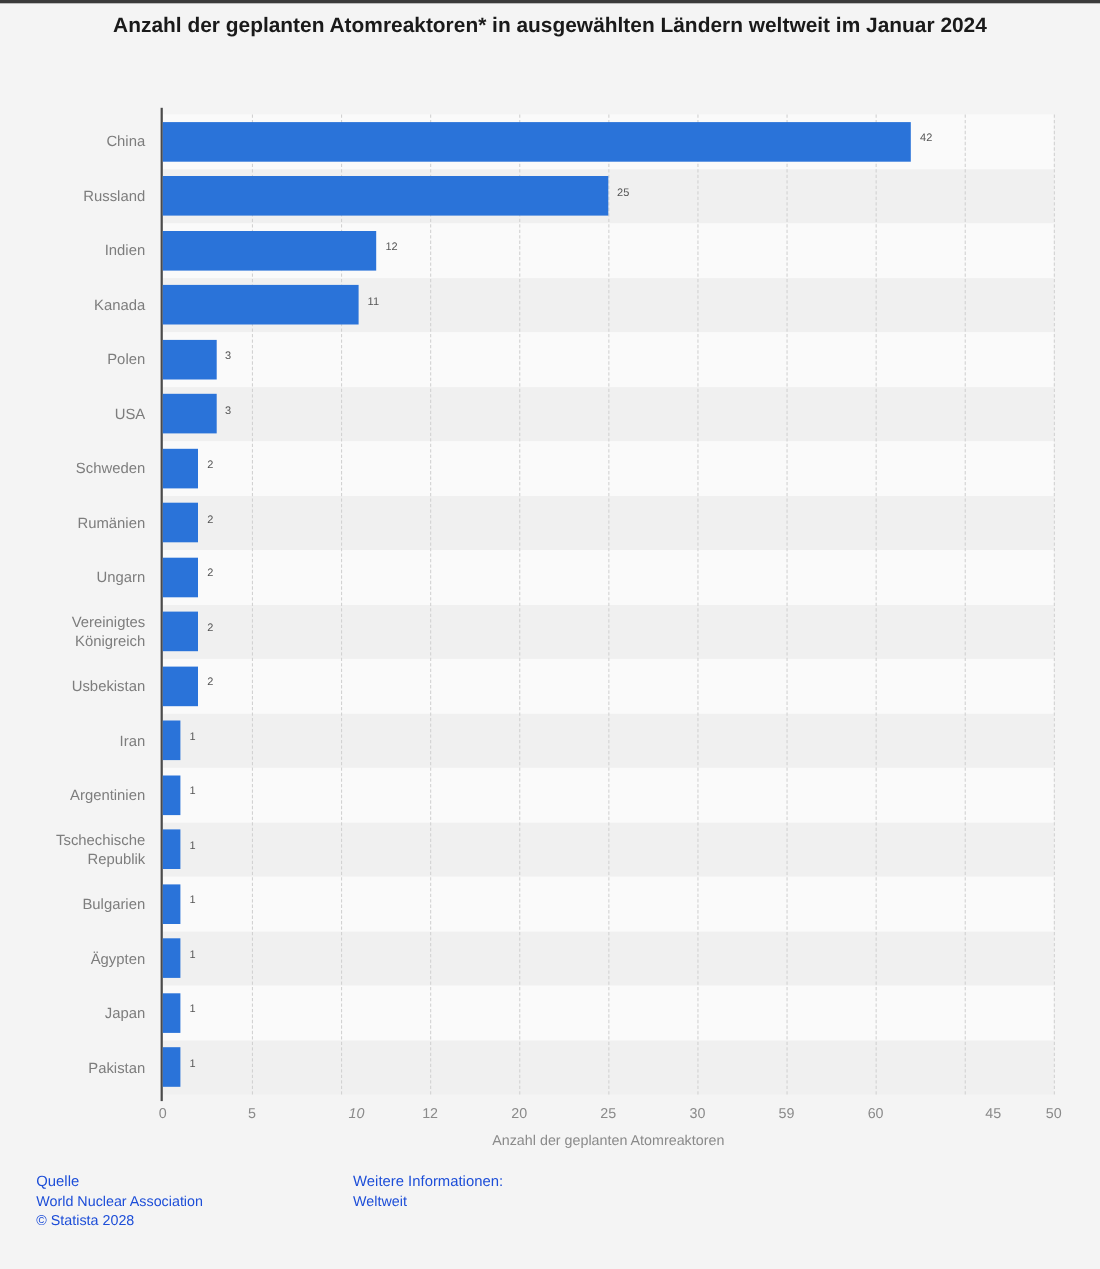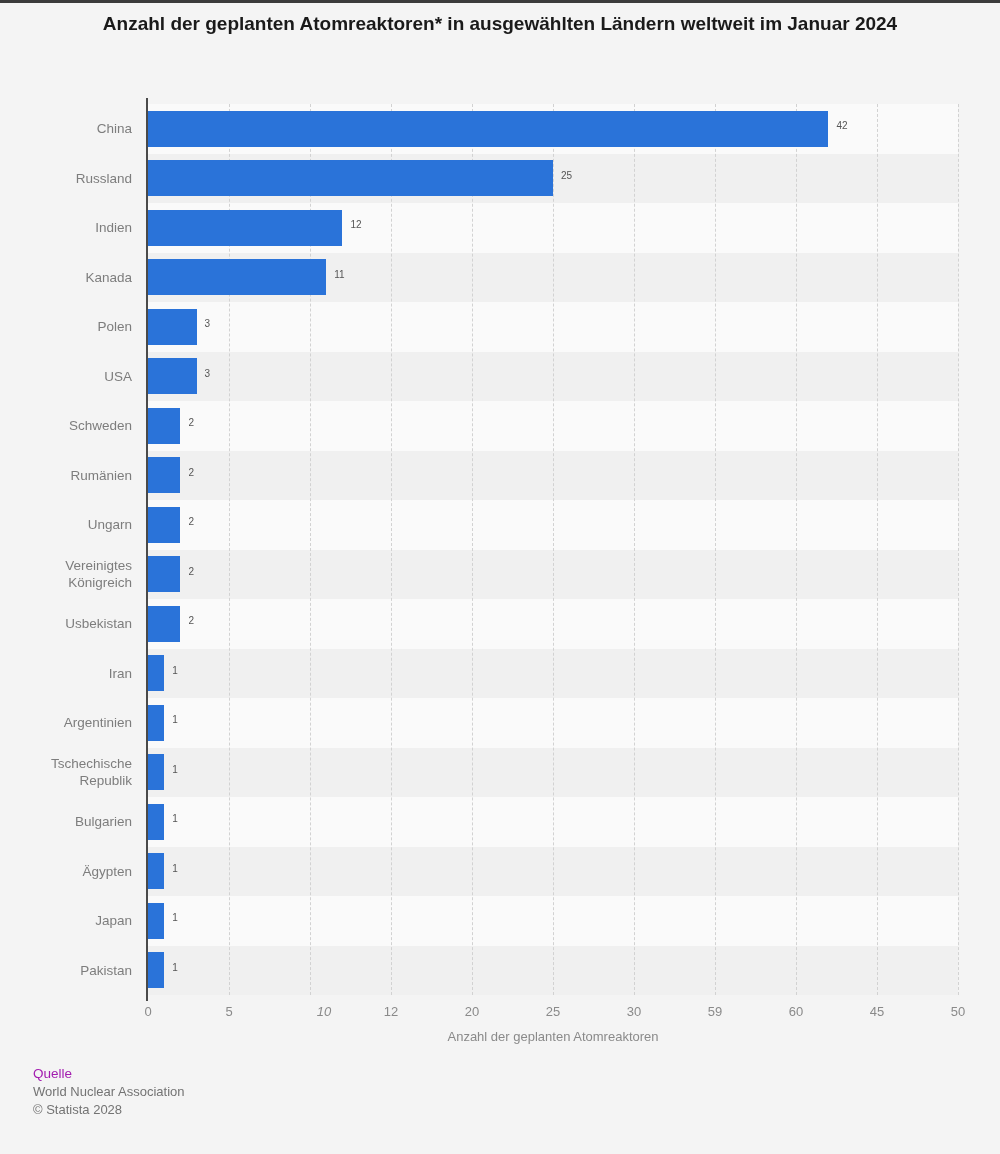--- a/index.html
+++ b/index.html
@@ -123,27 +123,27 @@
     left: 0;
     top: 1064px;
     width: 1000px;
     height: 90px;
   }
   .foot-col { position: absolute; top: 0; }
   #foot-source { left: 33px; }
   #foot-more   { left: 321px; }
   .foot-head {
     font-size: 13.5px;
-    color: #a21caf;
+    color: #1d4ed8;
     font-weight: normal;
     line-height: 19px;
   }
   .foot-line {
     font-size: 13px;
-    color: #737373;
+    color: #1d4ed8;
     line-height: 18px;
   }
 </style>
 </head>
 <body>
 
 <div id="topborder"></div>
 
 <div id="chart-title">Anzahl der geplanten Atomreaktoren* in ausgewählten Ländern weltweit im Januar 2024</div>
 
@@ -258,21 +258,21 @@
   <div id="xticks">
       <div class="xtick" style="left: 0px;">0</div>
       <div class="xtick" style="left: 81px;">5</div>
       <div class="xtick" style="left: 176px; font-style: italic;">10</div>
       <div class="xtick" style="left: 243px;">12</div>
       <div class="xtick" style="left: 324px;">20</div>
       <div class="xtick" style="left: 405px;">25</div>
       <div class="xtick" style="left: 486px;">30</div>
       <div class="xtick" style="left: 567px;">59</div>
       <div class="xtick" style="left: 648px;">60</div>
-      <div class="xtick" style="left: 729px; text-align: center;">45</div>
+      <div class="xtick" style="left: 755px; text-align: center;">45</div>
       <div class="xtick" style="left: 810px;">50</div>
     </div>
 </div>
 
 <div id="catlabels">
     <div class="cat-label" style="left: -28px; top: 120.25px;">China</div>
     <div class="cat-label" style="left: -28px; top: 169.75px;">Russland</div>
     <div class="cat-label" style="left: -28px; top: 219.25px;">Indien</div>
     <div class="cat-label" style="left: -28px; top: 268.75px;">Kanada</div>
     <div class="cat-label" style="left: -28px; top: 318.25px;">Polen</div>
@@ -292,13 +292,17 @@
   </div>
 
 <div id="xaxis-title">Anzahl der geplanten Atomreaktoren</div>
 
 <div id="footer">
   <div class="foot-col" id="foot-source">
     <div class="foot-head">Quelle</div>
     <div class="foot-line">World Nuclear Association</div>
     <div class="foot-line">© Statista 2028</div>
   </div>
+  <div class="foot-col" id="foot-more">
+    <div class="foot-head">Weitere Informationen:</div>
+    <div class="foot-line">Weltweit</div>
+  </div>
 </div>
 
 </body></html>

